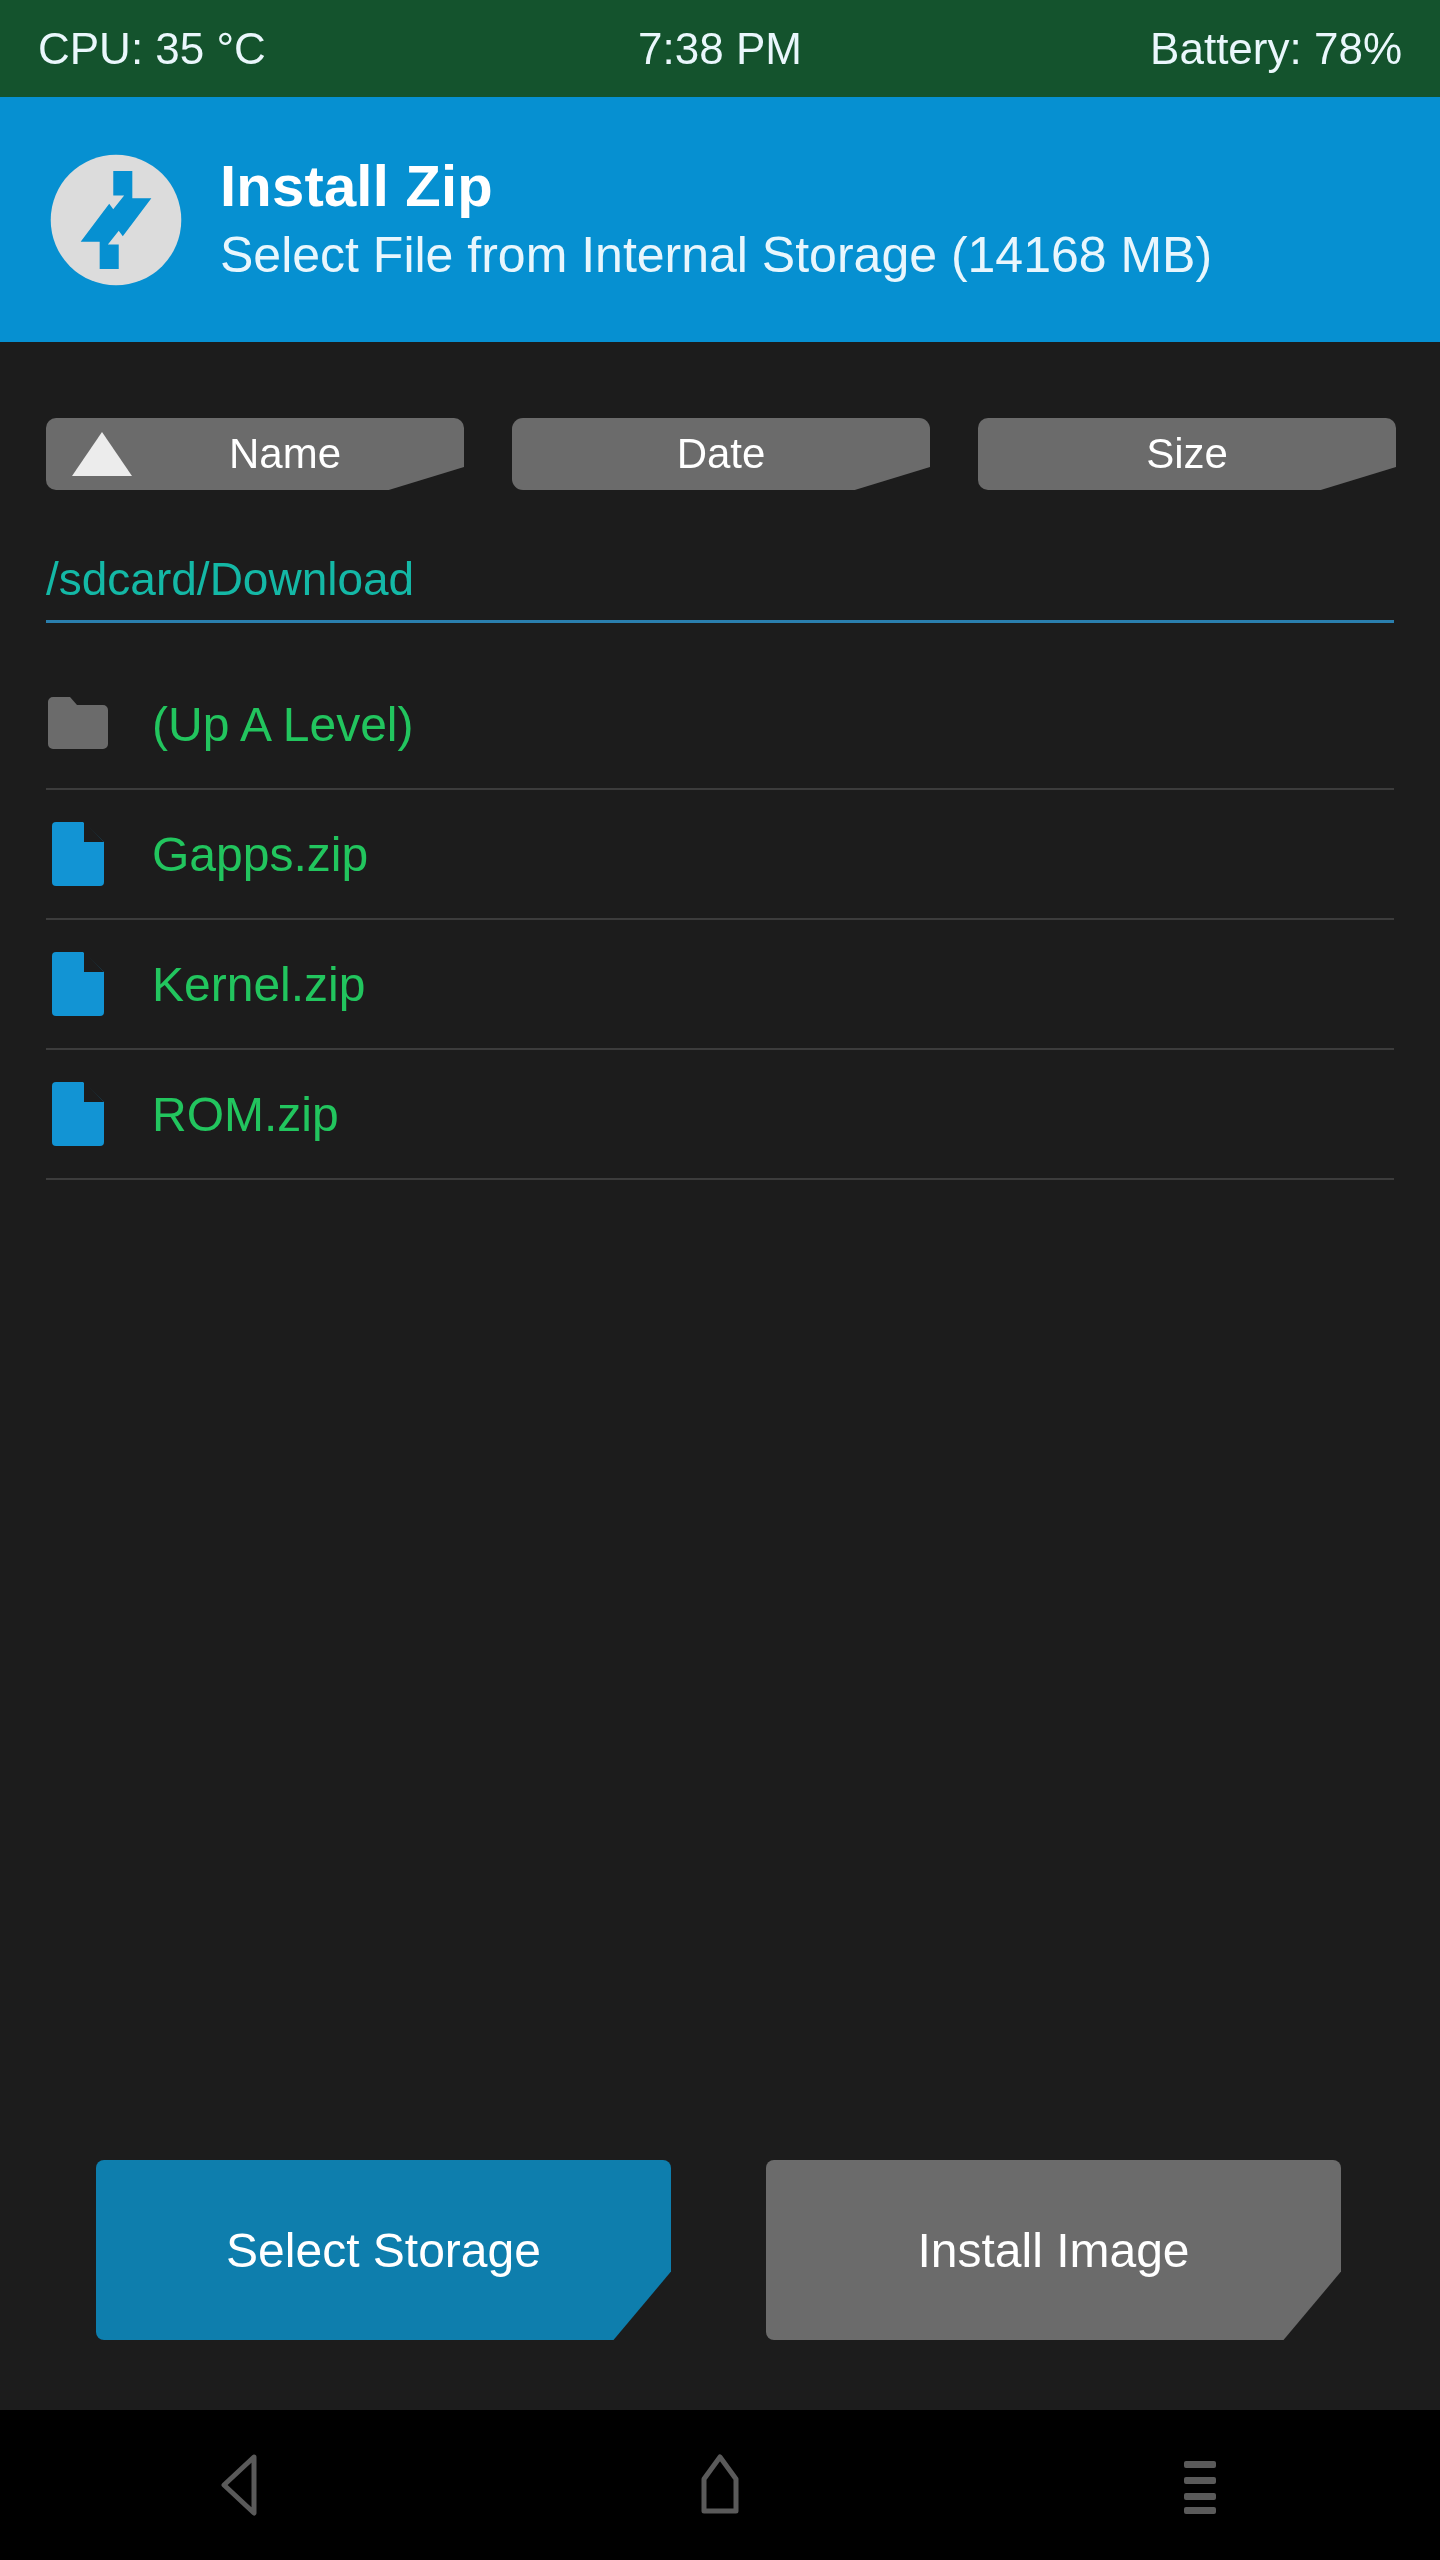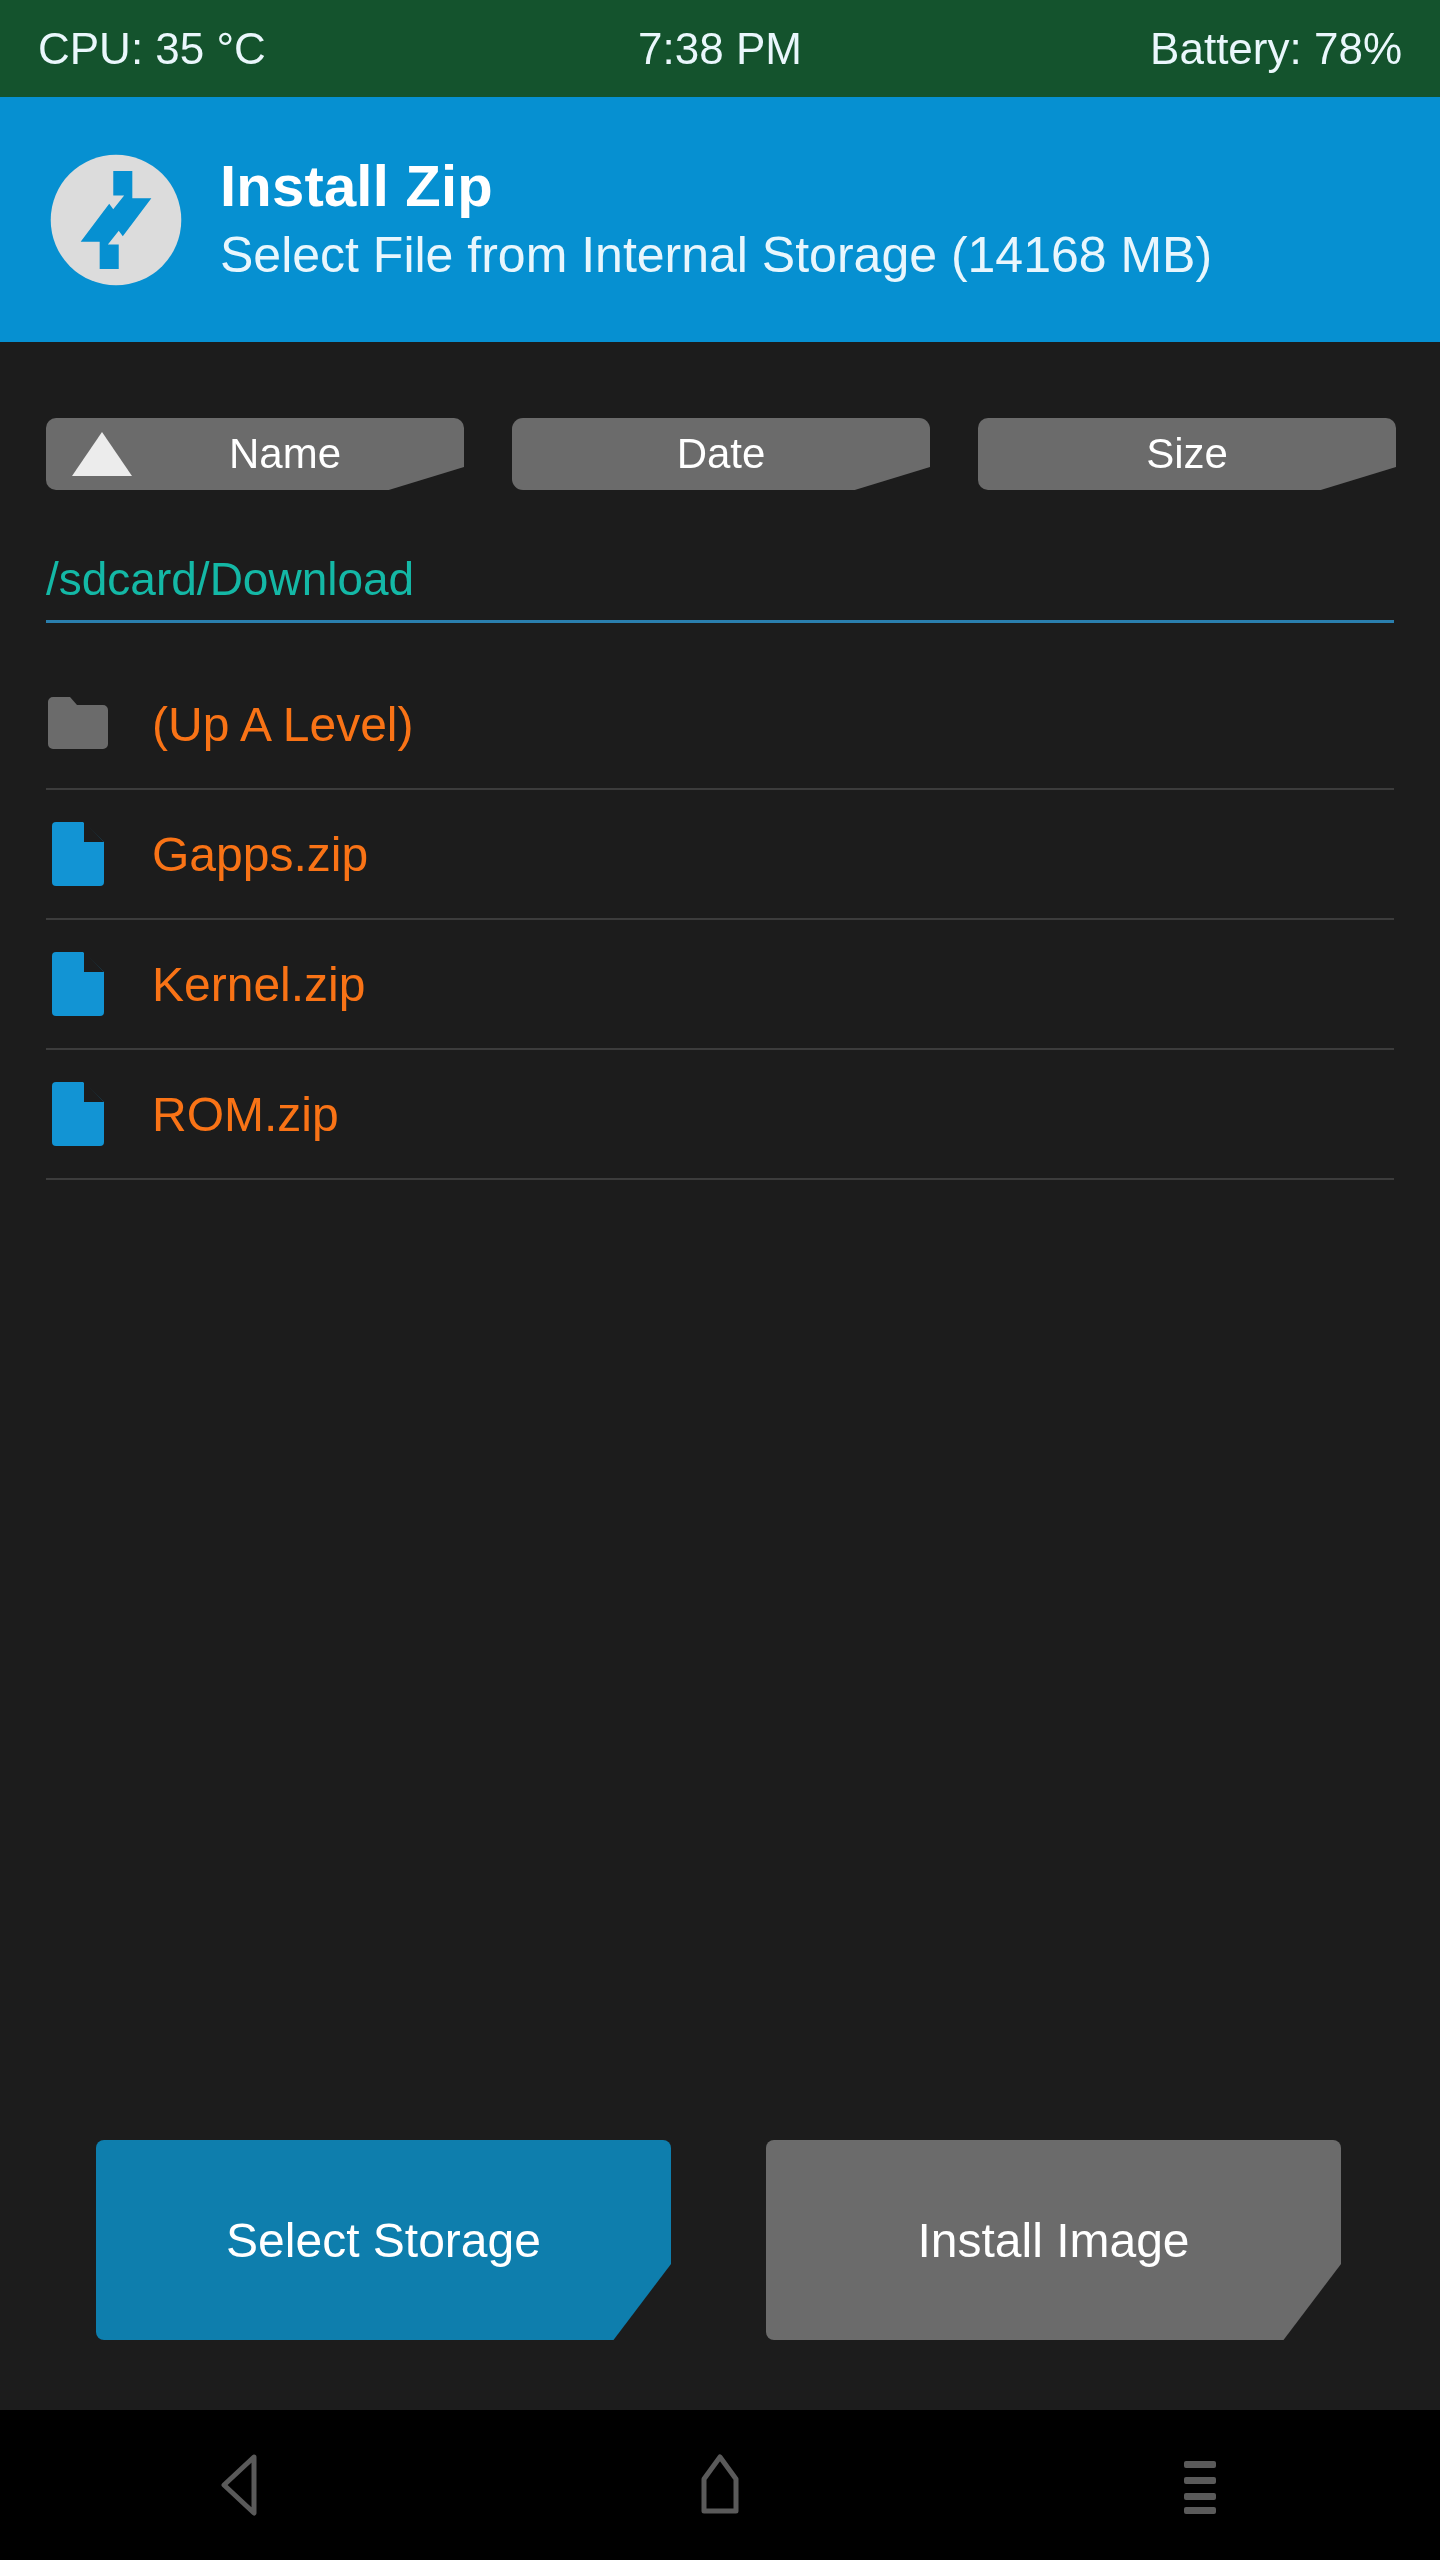--- a/index.html
+++ b/index.html
@@ -101,36 +101,37 @@
   #file-list {
     position:absolute; top:660px; left:46px;
     width:1348px;
   }
   .file-row {
     height:130px;
     display:flex; align-items:center;
     border-bottom:2px solid #3c3c3c;
   }
   .row-icon { width:64px; height:72px; flex:none; margin-right:42px; }
-  .row-label { color:#f97316; font-size:48px; }
+  .row-label { color:#22c55e; font-size:48px; }
 
   
   #action-bar {
     position:absolute; top:2140px; left:0;
     width:1440px; height:185px;
   }
   .action-btn {
     position:absolute;
-    height:200px;
+    height:180px;
     display:flex; align-items:center; justify-content:center;
     color:#ffffff;
     font-size:48px;
     border-radius:8px;
     -webkit-clip-path: polygon(0 0, 100% 0, 100% 62%, 90% 100%, 0 100%);
     clip-path: polygon(0 0, 100% 0, 100% 62%, 90% 100%, 0 100%);
+    margin-top: 20px;
   }
   #select-storage-button {
     left:96px; width:575px;
     background:#0e7ead;
   }
   #install-image-button {
     left:766px; width:575px;
     background:#6b6b6b;
   }
 

